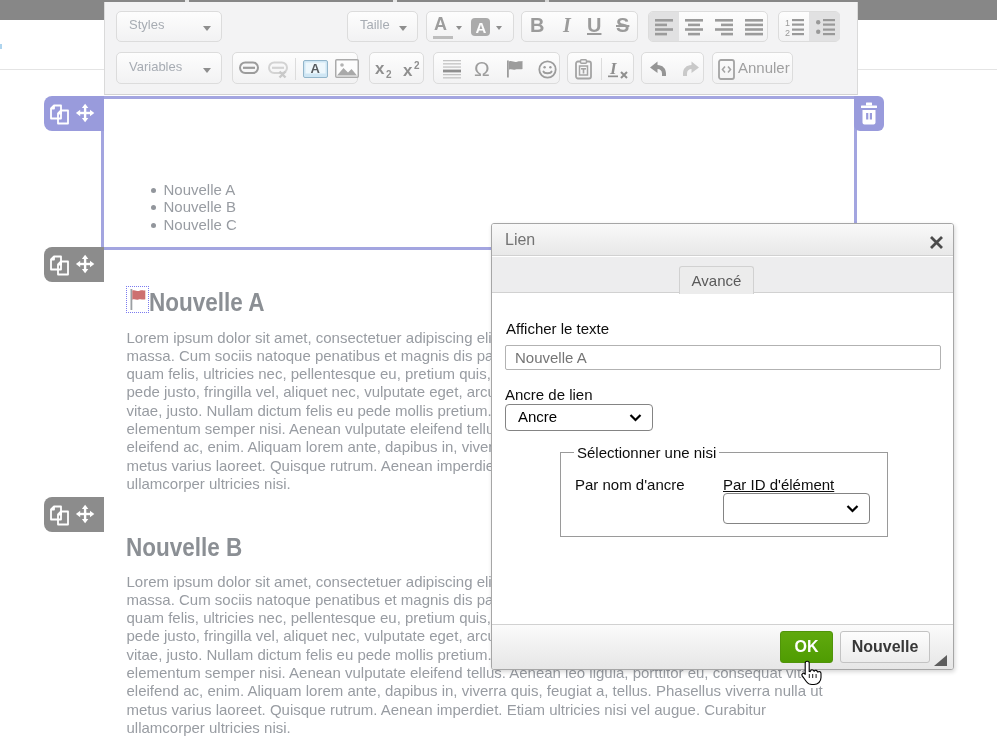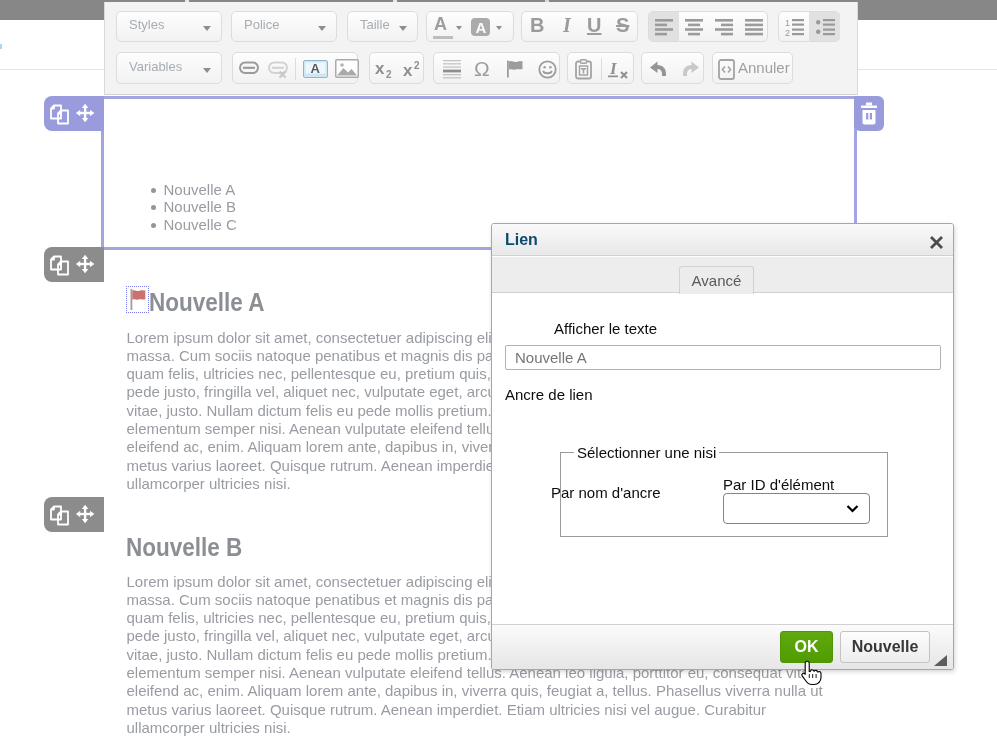--- a/index.html
+++ b/index.html
@@ -153,24 +153,20 @@
 eleifend ac, enim. Aliquam lorem ante, dapibus in, viverra quis, feugiat a, tellus. Phasellus viverra nulla ut<br>
 metus varius laoreet. Quisque rutrum. Aenean imperdiet. Etiam ultricies nisi vel augue. Curabitur<br>
 ullamcorper ultricies nisi.</div>
 
   <div class="abs tbpanel"></div>
 
   <div class="grp" style="left:116px;top:11px;width:106px;height:31px;">
     <span class="combo-label">Styles</span>
       <span class="caret" style="right:10px;top:14px;"></span>
     </div>
-  <div class="grp" style="left:231px;top:11px;width:106px;height:31px;">
-    <span class="combo-label">Police</span>
-      <span class="caret" style="right:10px;top:14px;"></span>
-    </div>
   <div class="grp" style="left:347px;top:11px;width:71px;height:31px;">
     <span class="combo-label">Taille</span>
       <span class="caret" style="right:10px;top:14px;"></span>
     </div>
 
   <div class="grp" style="left:426px;top:11px;width:88px;height:31px;">
     <span class="abs" style="left:7px;top:2px;font-size:18px;font-weight:bold;color:#9d9d9d;">A</span>
     <span class="abs" style="left:6px;top:24px;width:20px;height:2.6px;background:#bdbdbd;"></span>
     <span class="caret" style="left:29px;top:14px;border-left-width:3.5px;border-right-width:3.5px;border-top-width:4.5px;"></span>
     <span class="abs" style="left:44px;top:6px;width:19px;height:18px;border-radius:4px;background:#ababab;"></span>
@@ -330,40 +326,46 @@
   <div class="grp" style="left:712px;top:52px;width:81px;height:32px;">
     <span id="ic-src" class="icon" style="left:5px;top:6px;"><svg width="17" height="21">
           <rect x="1" y="1" width="15" height="19" rx="2" fill="none" stroke="#a4a4a4" stroke-width="1.8"></rect>
           <path d="M7,7.5 L4.5,10.5 L7,13.5 M10,7.5 L12.5,10.5 L10,13.5" fill="none" stroke="#a4a4a4" stroke-width="1.6"></path>
         </svg></span>
     <span class="abs" style="left:25px;top:6px;font-size:15px;color:#a0a0a0;">Annuler</span>
   </div>
 
   <div class="abs dialog"></div>
   <div class="abs dlg-title"></div>
-  <div class="abs" style="left:505px;top:231px;font-size:16px;font-weight:bold;color:#0c4a6e;">Lien</div>
+  <div class="abs" style="left:505px;top:231px;font-size:16px;font-weight:normal;color:#737373;">Lien</div>
   <div id="closex" class="abs" style="left:929px;top:235px;"><svg width="15" height="15">
         <path d="M2,2 L13,13 M13,2 L2,13" stroke="#4c4c4c" stroke-width="2.8"></path>
       </svg></div>
   <div class="abs dlg-tabs"></div>
   <div class="abs tab-un">Avancé</div>
 
-  <div class="abs dlg-label" style="left:506px;top:320px;margin-left:48px;">Afficher le texte</div>
+  <div class="abs dlg-label" style="left:506px;top:320px;">Afficher le texte</div>
   <div class="abs" style="left:505px;top:345px;width:436px;height:25px;border:1px solid #b2b2b2;border-radius:2px;background:#fff;">
     <div class="abs" style="left:9px;top:3px;font-size:15px;color:#757575;">Nouvelle A</div>
   </div>
 
   <div class="abs dlg-label" style="left:505px;top:386px;">Ancre de lien</div>
+  <div id="sel-ancre" class="abs" style="left:505px;top:404px;width:148px;height:27px;border:1px solid #848484;border-radius:4px;background:#fff;">
+    <div class="abs" style="left:12px;top:3px;font-size:15px;color:#000;">Ancre</div>
+      <svg width="13" height="8" style="position:absolute;right:10px;top:9px;">
+        <path d="M1.5,1 L6.5,6 L11.5,1" fill="none" stroke="#000" stroke-width="2.2"></path>
+      </svg>
+  </div>
 
   <fieldset class="abs" style="left:560px;top:452px;width:328px;height:85px;border:1px solid #9a9a9a;background:#fff;">
   </fieldset>
   <div class="abs dlg-label" style="left:574px;top:444px;background:#fff;padding:0 3px;">Sélectionner une nisi</div>
 
-  <div class="abs dlg-label" style="left:551px;top:476px;margin-top:8px;">Par nom d'ancre</div>
-  <div class="abs dlg-label" style="left:723px;top:476px;">Par ID d'élément</div>
+  <div class="abs dlg-label" style="left:575px;top:476px;">Par nom d'ancre</div>
+  <div class="abs dlg-label" style="left:723px;top:476px;text-decoration:underline;">Par ID d'élément</div>
   <div id="sel-id" class="abs" style="left:723px;top:493px;width:147px;height:31px;border:1px solid #848484;border-radius:4px;background:#fff;">
       <svg width="13" height="8" style="position:absolute;right:10px;top:11px;">
         <path d="M1.5,1 L6.5,6 L11.5,1" fill="none" stroke="#000" stroke-width="2.2"></path>
       </svg>
     </div>
 
   <div class="abs dlg-foot"></div>
   <div id="okbtn" class="abs" style="left:780px;top:631px;width:53px;height:32px;border:1px solid #50940a;border-radius:3px;
        background:linear-gradient(#60a90e,#4f9c02);text-align:center;line-height:30px;font-size:16px;font-weight:bold;color:#fff;">OK</div>
   <div id="cancelbtn" class="abs" style="left:840px;top:631px;width:90px;height:32px;border:1px solid #c3c3c3;border-radius:3px;

